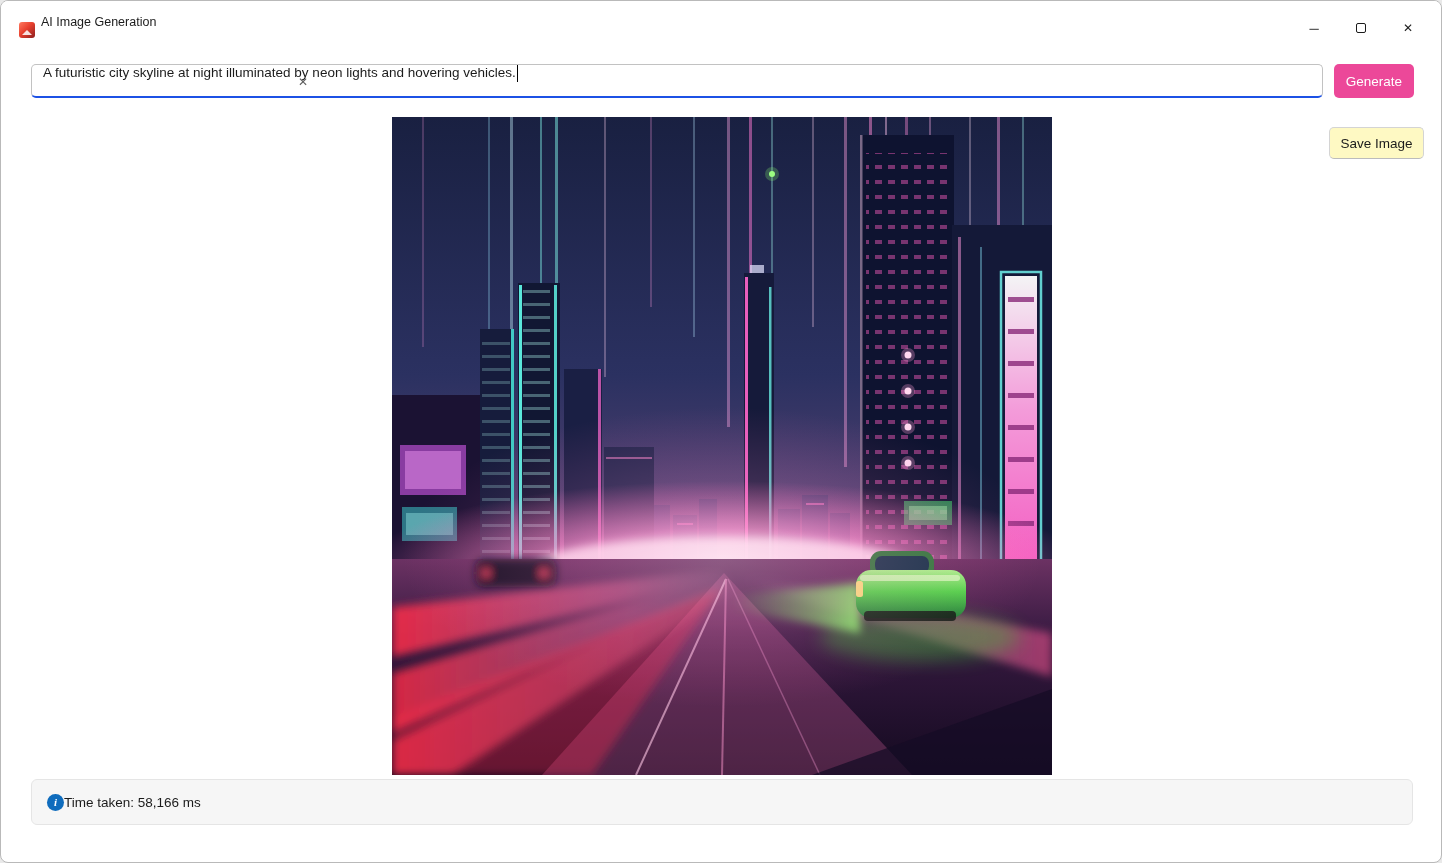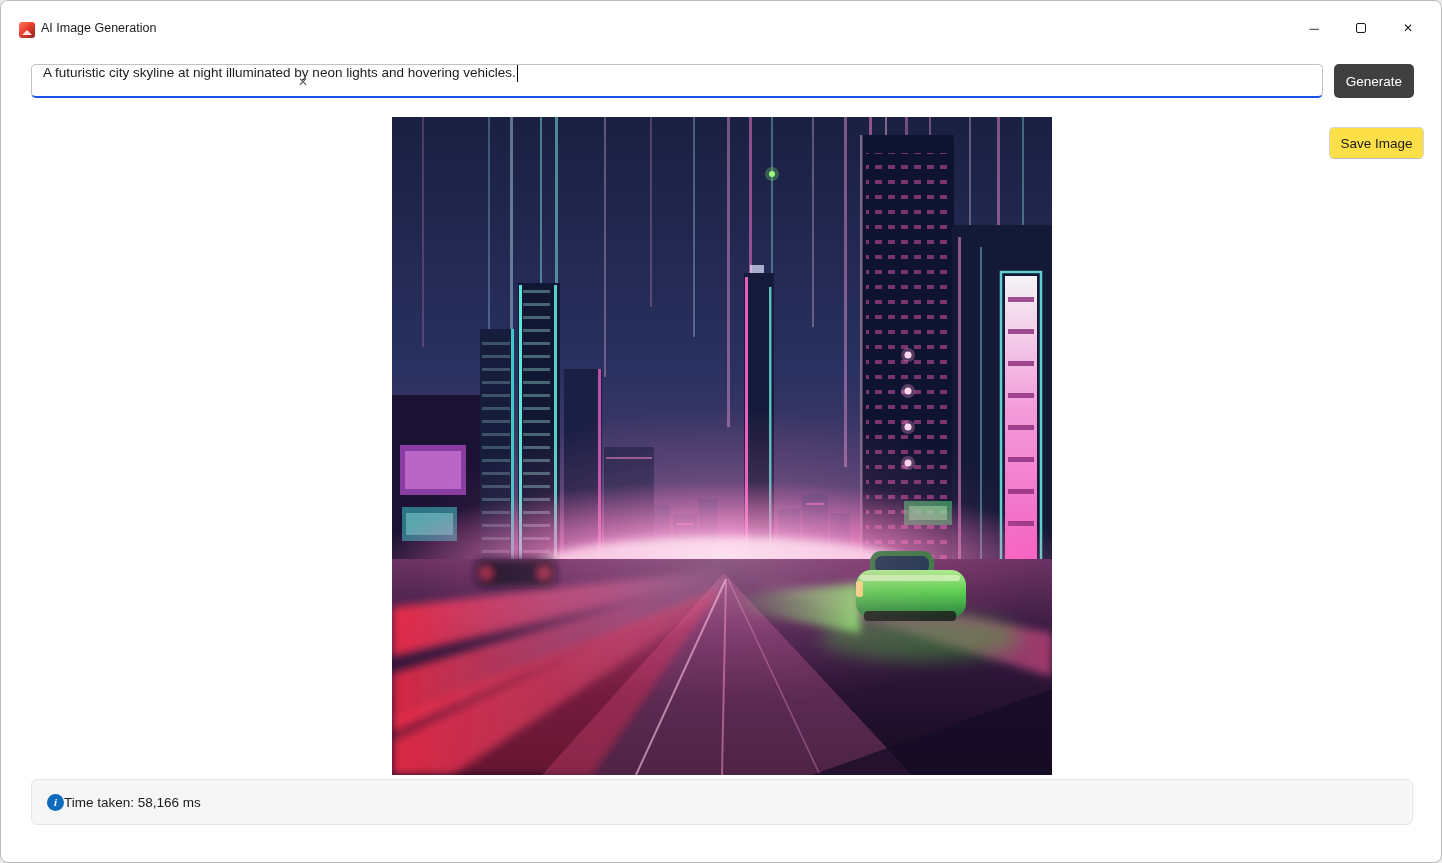--- a/index.html
+++ b/index.html
@@ -22,21 +22,21 @@
   .app-icon {
     position: absolute; left: 18px; top: 21px;
     width: 16px; height: 16px; border-radius: 3px;
     background: linear-gradient(135deg, #ff7a60 0%, #e8402e 45%, #8c1f1f 100%);
   }
   .app-icon::after {
     content: ""; position: absolute; left: 3px; bottom: 3px;
     border-left: 5px solid transparent; border-right: 5px solid transparent;
     border-bottom: 5px solid rgba(255,255,255,.85);
   }
-  .title { position: absolute; left: 40px; top: 20px; font-size: 12.5px; color: #1b1b1b; text-align: center; }
+  .title { position: absolute; left: 40px; top: 14px; font-size: 12.5px; color: #1b1b1b; text-align: center; }
   .winbtn {
     position: absolute; top: 10px; width: 46px; height: 34px;
     display: flex; align-items: center; justify-content: center;
     background: transparent; border: none; color: #1b1b1b;
     font-size: 13px; cursor: pointer; border-radius: 4px;
   }
   .winbtn.min { right: 104px; }
   .winbtn.max { right: 57px; }
   .winbtn.close { right: 10px; font-size: 12px; }
   .max-box { width: 10px; height: 10px; border: 1.3px solid #1b1b1b; border-radius: 2px; }
@@ -65,29 +65,29 @@
     position: absolute; right: 1128px; top: 71px;
     width: 20px; height: 20px;
     border: none; background: transparent;
     color: #5f5f5f; font-size: 12px; cursor: pointer;
     display: flex; align-items: center; justify-content: center;
     border-radius: 3px;
   }
   .generate-btn {
     position: absolute; left: 1333px; top: 63px;
     width: 80px; height: 34px;
-    background: #404040; color: #ffffff;
+    background: #ec4899; color: #ffffff;
     border: none; border-radius: 5px;
     font-size: 13.5px; cursor: pointer;
     font-family: "Liberation Sans", sans-serif;
   }
   .save-btn {
     position: absolute; left: 1328px; top: 126px;
     width: 95px; height: 32px;
-    background: #fde047; color: #1b1b1b;
+    background: #fef9c3; color: #1b1b1b;
     border: 1px solid #d4d4d4; border-bottom-color: #bcbcbc;
     border-radius: 5px; font-size: 13.5px; cursor: pointer;
     font-family: "Liberation Sans", sans-serif;
   }
 
   
   .image-frame {
     position: absolute; left: 391px; top: 116px;
     width: 660px; height: 658px; overflow: hidden;
   }

